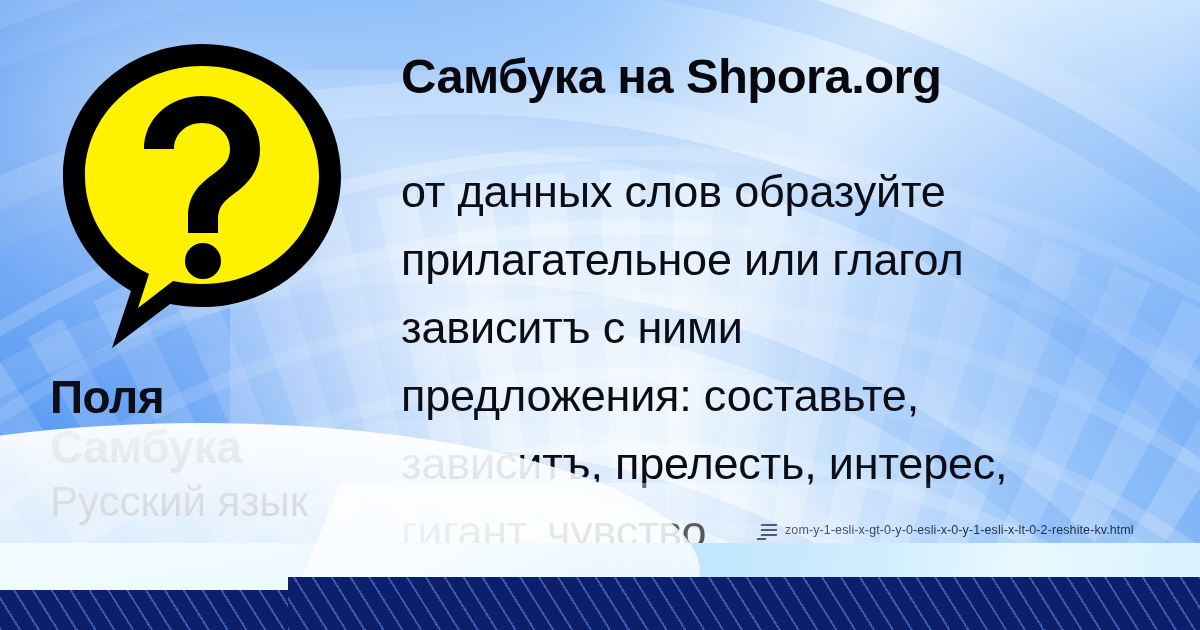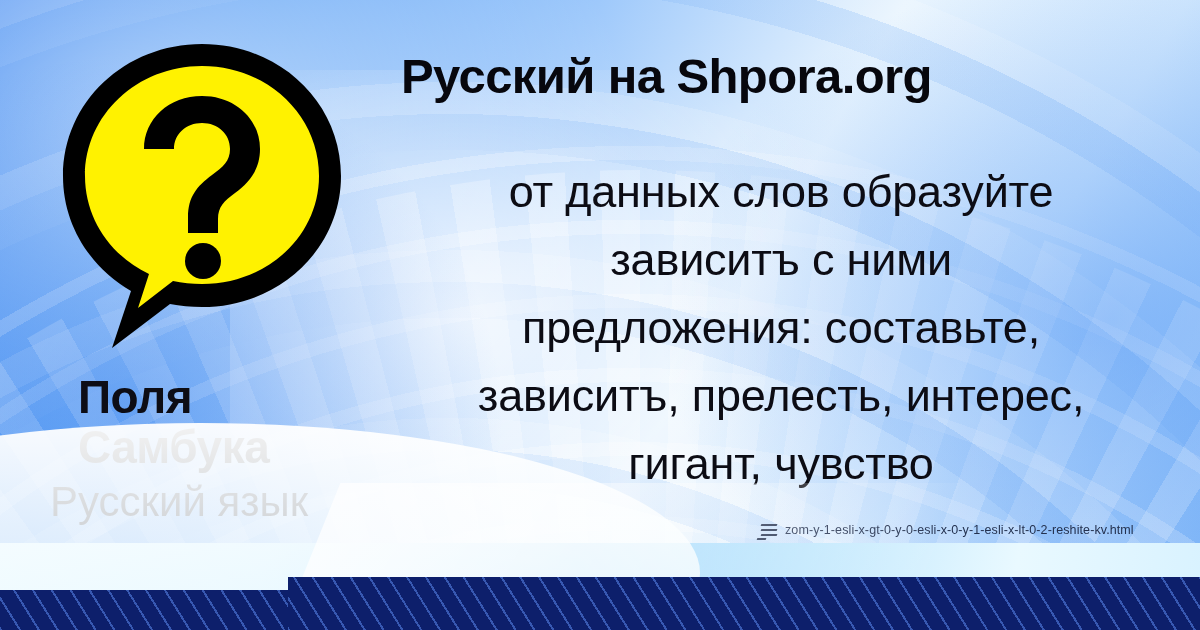--- a/index.html
+++ b/index.html
@@ -107,21 +107,20 @@
     left: 50px;
     top: 372px;
     width: 340px;
   }
   .author-name {
     font-size: 46px;
     font-weight: bold;
     line-height: 50px;
     color: #0d0d15;
     letter-spacing: -0.5px;
-    margin-left: 28px;
   }
   .author-subject {
     margin-top: 6px;
     font-size: 42px;
     line-height: 48px;
     color: #141420;
   }
 
   
   #headline {
@@ -137,21 +136,21 @@
   #question {
     position: absolute;
     left: 401px;
     top: 158px;
     width: 760px;
     font-size: 45px;
     line-height: 68px;
     color: #0c0c14;
     letter-spacing: -0.2px;
   }
-  #question .qline { white-space: nowrap; text-align: center; }
+  #question .qline { white-space: nowrap; }
 
   
   #urlmark {
     position: absolute;
     left: 757px;
     top: 519px;
     display: flex;
     align-items: center;
     gap: 6px;
   }
@@ -244,24 +243,25 @@
   </div>
 
   <div id="author">
     <div class="author-name">
       <div>Поля</div>
       <div>Самбука</div>
     </div>
     <div class="author-subject">Русский язык</div>
   </div>
 
-  <div id="headline">Русский на Shpora.org</div>
+  <div id="headline">Самбука на Shpora.org</div>
 
   <div id="question">
     <div class="qline">от данных слов образуйте</div>
+    <div class="qline">прилагательное или глагол</div>
     <div class="qline">зависитъ с ними</div>
     <div class="qline">предложения: составьте,</div>
     <div class="qline">зависитъ, прелесть, интерес,</div>
     <div class="qline">гигант, чувство</div>
   </div>
 
   <div id="urlmark">
     <span class="url-glyph">
       <i></i>
         <i></i>

